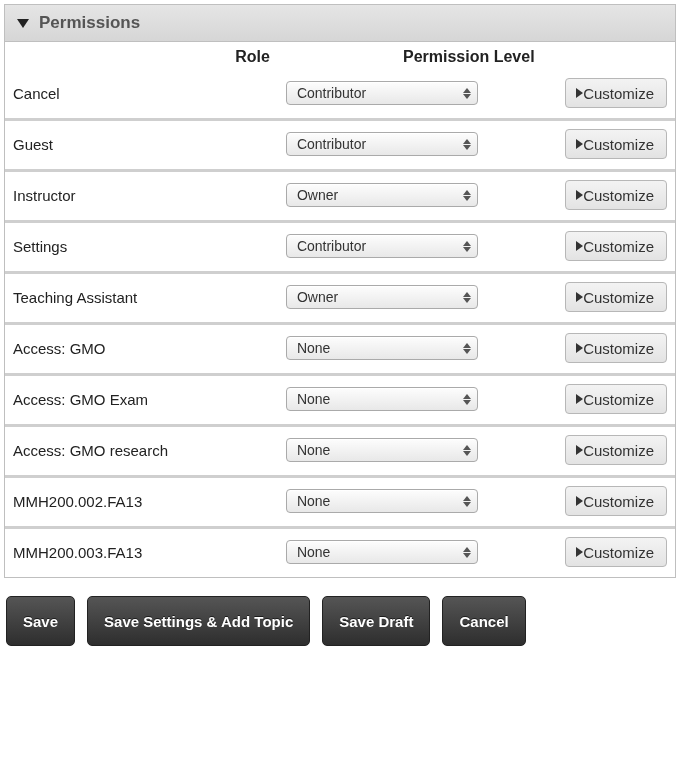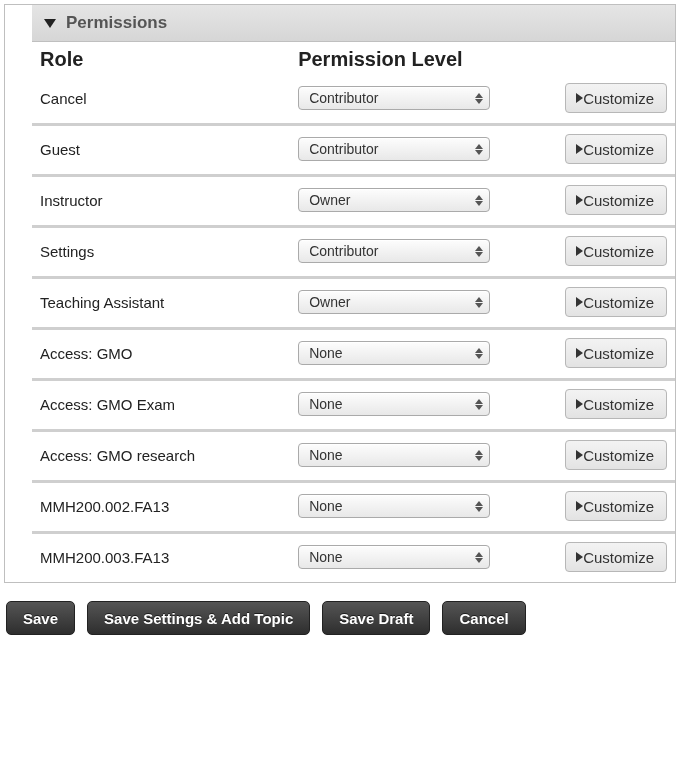--- a/index.html
+++ b/index.html
@@ -6,21 +6,20 @@
   body {
     font-family: "Helvetica Neue", Helvetica, Arial, sans-serif;
     font-size: 15px;
     width: 680px;
     padding: 4px;
     background: #fff;
     color: #222;
   }
   .panel {
     border: 1px solid #bfbfbf;
-    padding-left: 27px;
   }
   .panel-header {
     background: linear-gradient(#e5e5e5, #d6d6d6);
     border-bottom: 1px solid #bfbfbf;
     padding: 8px 12px;
     display: flex;
     align-items: center;
     gap: 10px;
   }
   .panel-header .caret {
@@ -32,23 +31,23 @@
   .panel-header .title {
     font-weight: 700;
     color: #555;
     font-size: 17px;
   }
   table.perms {
     width: 100%;
     border-collapse: collapse;
   }
   table.perms th {
-    text-align: left;
+    text-align: right;
     font-weight: 700;
-    font-size: 20px;
+    font-size: 16px;
     padding: 6px 8px 4px 8px;
     background: #fff;
   }
   table.perms td {
     padding: 8px 8px 10px 8px;
     vertical-align: middle;
     border-top: 3px solid #cfcfcf;
   }
   table.perms tr.first-row td { border-top: none; }
   .role-cell { width: 268px; }
@@ -97,21 +96,21 @@
   }
   .footer {
     display: flex;
     gap: 12px;
     padding: 18px 2px 8px 2px;
   }
   .dark-btn {
     display: inline-flex;
     align-items: center;
     justify-content: center;
-    height: 34px;
+    height: 50px;
     padding: 0 16px;
     font-size: 15px;
     font-weight: 700;
     color: #fff;
     background: linear-gradient(#555, #2e2e2e);
     border: 1px solid #222;
     border-radius: 5px;
     cursor: pointer;
     text-shadow: 0 -1px 0 rgba(0,0,0,0.6);
   }

